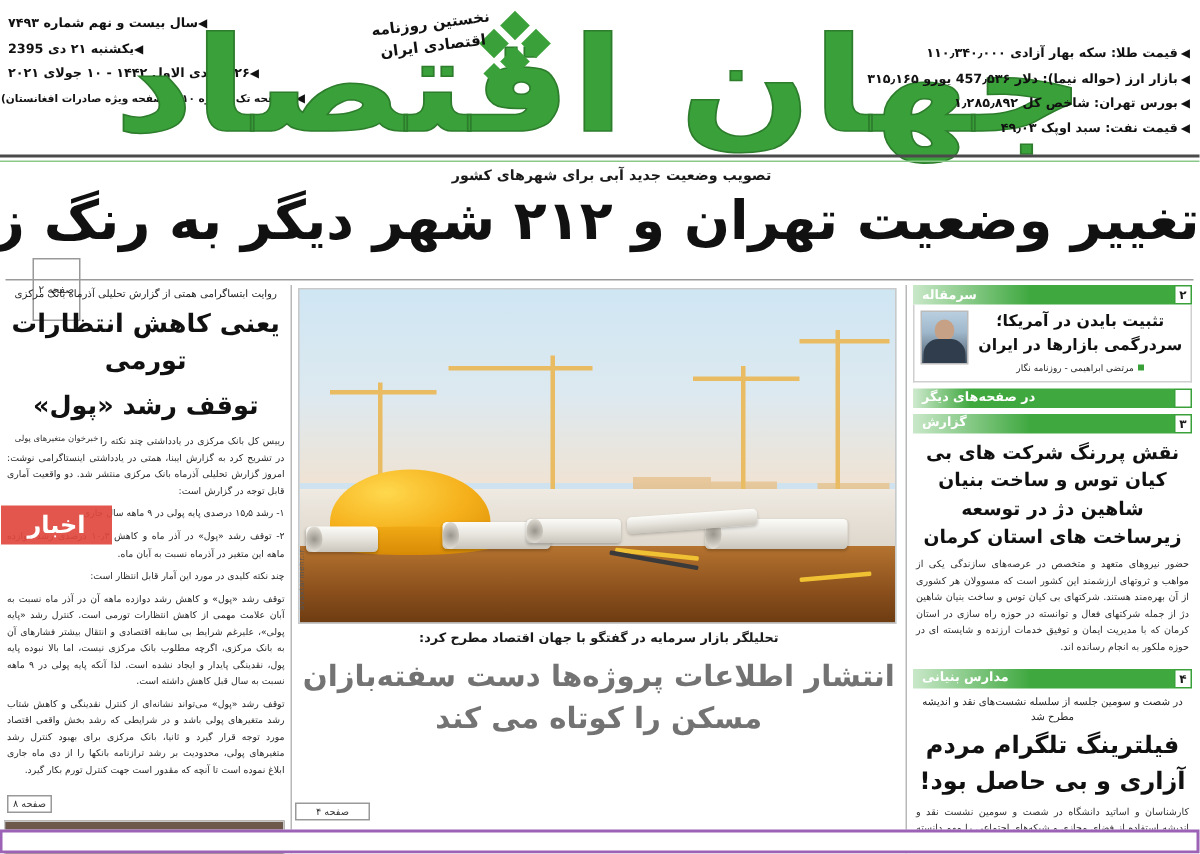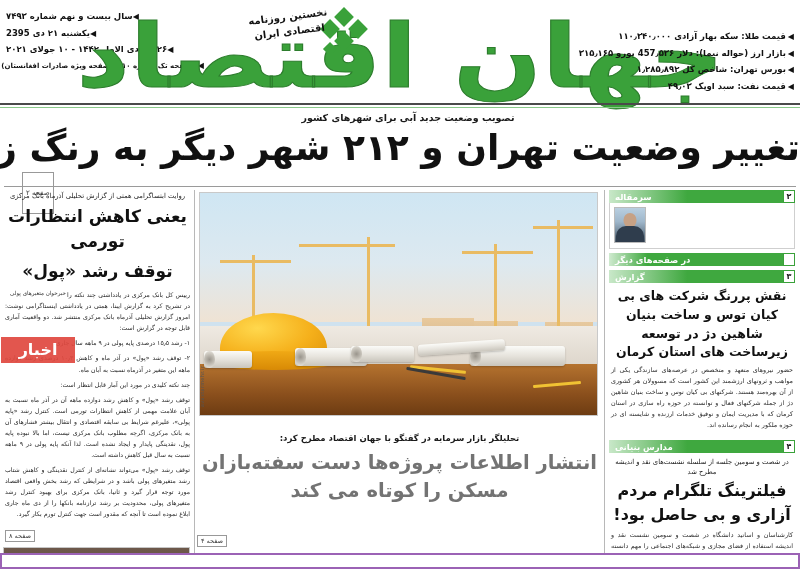--- a/index.html
+++ b/index.html
@@ -417,41 +417,41 @@
     left: -1px;
     bottom: 8px;
     font-size: 5px;
     color: #555;
     writing-mode: vertical-rl;
     transform: rotate(180deg);
     letter-spacing: .3px;
   }
 
   .center-kicker {
-    margin-top: 17px;
+    margin-top: 5px;
     text-align: center;
     font-size: 8.5px;
     font-weight: bold;
     color: #1a1a1a;
   }
   .center-title {
     margin-top: 6px;
     text-align: center;
     font-size: 19.5px;
     font-weight: bold;
     color: #737373;
     line-height: 1.42;
   }
   .center-page-ref {
     position: absolute;
     left: 2px;
     bottom: 22px;
     font-size: 6.5px;
     border: 1px solid #999;
-    padding: 1px 3px;
+    padding: 1px 13px;
     color: #333;
     background: #fff;
   }
 
   
   .lc-kicker {
     font-size: 6.8px;
     color: #1d1d1d;
     text-align: center;
     line-height: 1.6;
@@ -611,20 +611,26 @@
       <div class="sec">
         <div class="sec-head">
           <div class="sec-num">۲</div>
           <div class="sec-label">سرمقاله</div>
         </div>
         <div class="sec-body">
           <div class="editorial-row">
             <div class="editorial-photo">
               <span class="head"></span>
                 <span class="body"></span>
+            </div>
+            <div class="editorial-text">
+              <div class="sb-title">تثبیت بایدن در آمریکا؛ سردرگمی بازارها در ایران</div>
+              <div class="sb-byline">
+                <span class="sq"></span><span>مرتضی ابراهیمی - روزنامه نگار</span>
+              </div>
             </div>
           </div>
         </div>
       </div>
 
       <div class="sec">
         <div class="sec-head">
           <div class="sec-num square"></div>
           <div class="sec-label wide">در صفحه‌های دیگر</div>
         </div>

